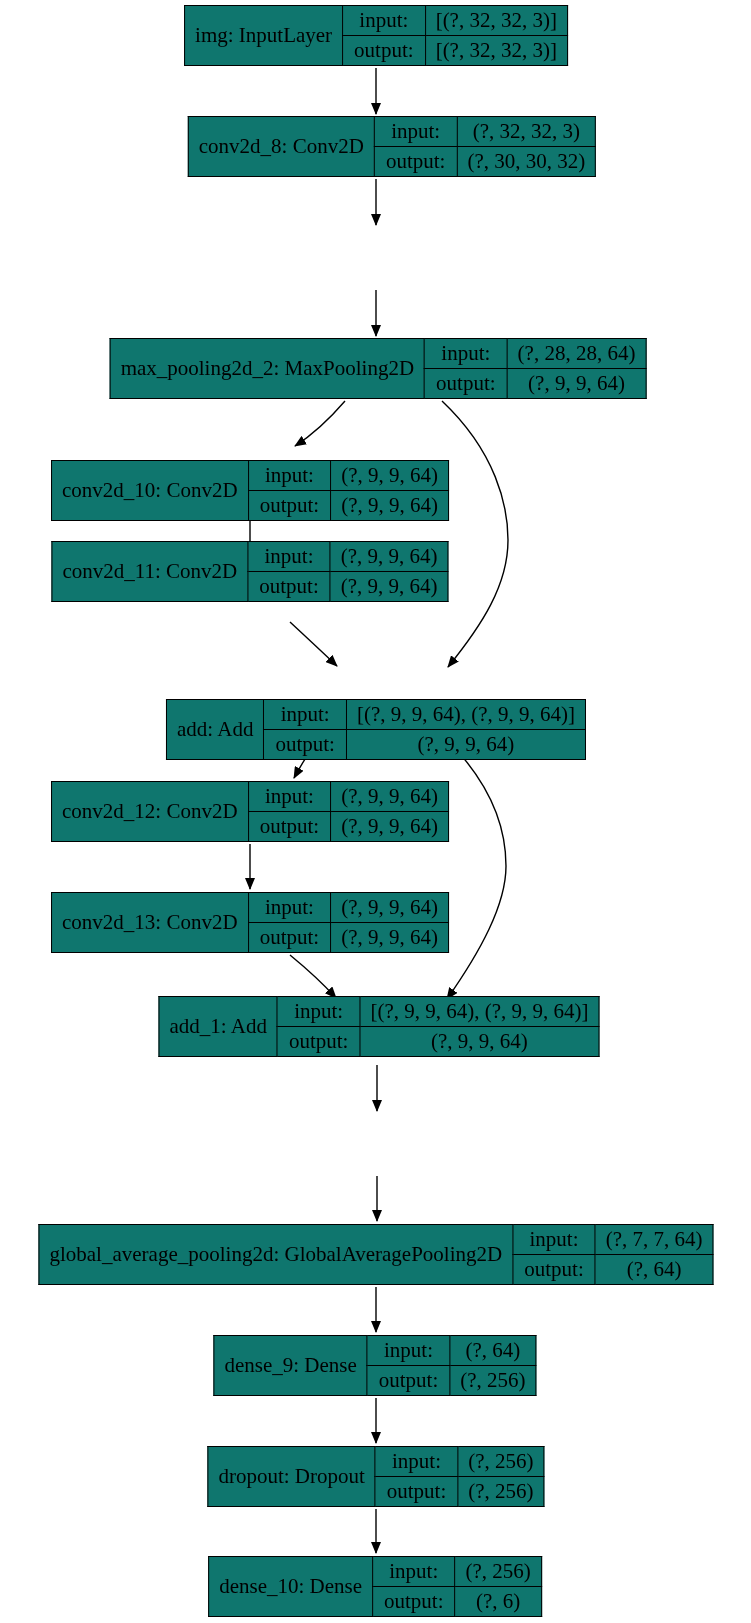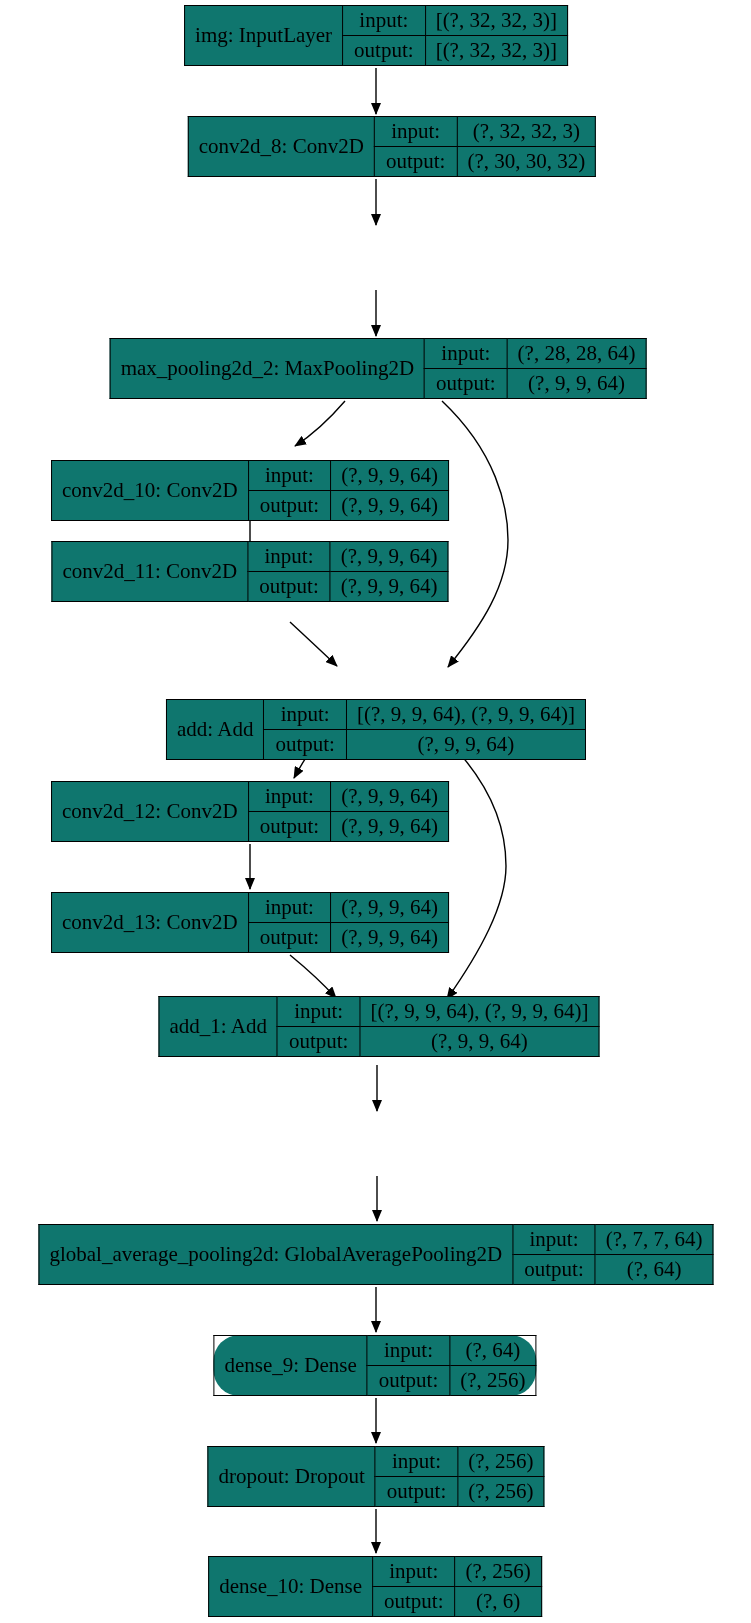--- a/index.html
+++ b/index.html
@@ -176,21 +176,21 @@
         <td class="key">input:</td>
         <td class="val">(?, 7, 7, 64)</td>
         </tr>
     <tr>
           <td class="key">output:</td>
         <td class="val">(?, 64)</td>
         </tr>
   </tbody>
     </table>
 
-  <table class="node" style="top:1335px;left:375px;border-radius:26px;">
+  <table class="node" style="top:1335px;left:375px;">
     <tbody>
         <tr>
           <td rowspan="2" class="lbl">dense_9: Dense</td>
         <td class="key">input:</td>
         <td class="val">(?, 64)</td>
         </tr>
     <tr>
           <td class="key">output:</td>
         <td class="val">(?, 256)</td>
         </tr>

